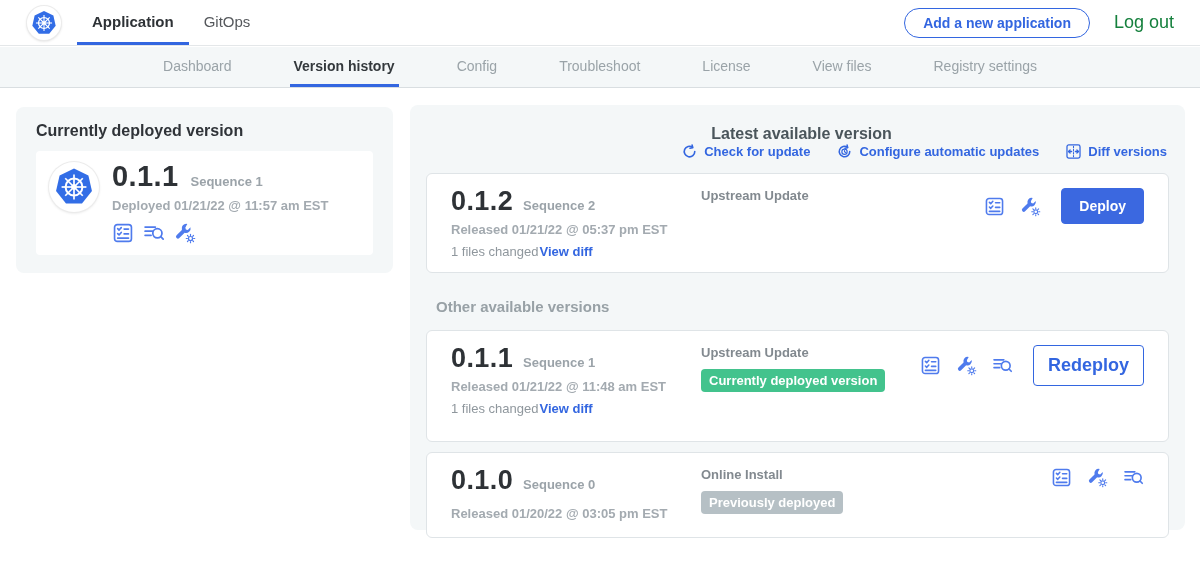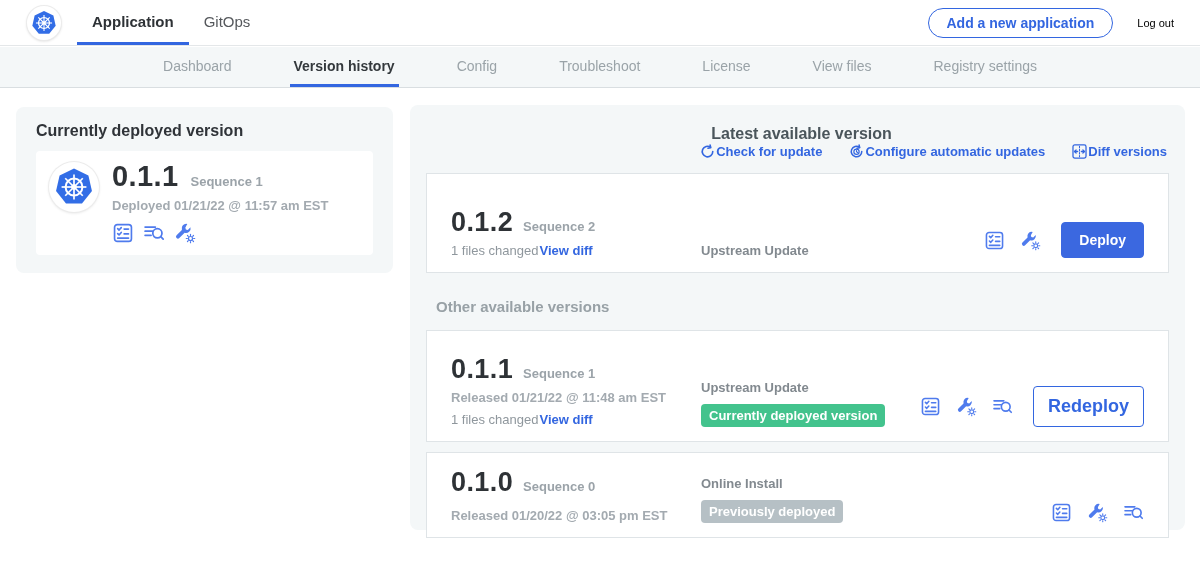--- a/index.html
+++ b/index.html
@@ -16,21 +16,21 @@
     box-shadow:0 0 0 1px #ebebeb, 0 1px 3px rgba(0,0,0,.18);
     display:flex; align-items:center; justify-content:center; margin:6px 0 0 27px; flex:none; }
   .header-tabs { display:flex; margin-left:16px; }
   .header-tab { display:flex; align-items:center; padding:0 15px; font-size:15px;
     color:#55585c; cursor:pointer; border-bottom:3px solid transparent; }
   .header-tab.active { color:#2e3236; font-weight:700; border-bottom-color:#3366e0; }
   .header-right { margin-left:auto; display:flex; align-items:center; gap:24px; padding-right:26px; }
   .add-app-btn { border:1px solid #3366e0; color:#3366e0; font-weight:700; font-size:14px;
     height:30px; padding:0 18px; border-radius:16px; background:#fff; cursor:pointer;
     font-family:"Liberation Sans", sans-serif; }
-  .logout { font-size:11px; color:#000000; cursor:pointer; }
+  .logout { font-size:18px; color:#15803d; cursor:pointer; }
 
   
   .subnav { position:absolute; top:47px; left:0; right:0; height:41px; background:#f4f7f8;
     border-bottom:1px solid #d9dee1; display:flex; justify-content:center; gap:54px; }
   .subnav-tab { display:flex; align-items:center; font-size:14px; color:#9aa3a8;
     border-bottom:3px solid transparent; padding:0 4px; cursor:pointer; }
   .subnav-tab.active { color:#33383c; font-weight:700; border-bottom-color:#3366e0; }
 
   
   .current-card { position:absolute; left:16px; top:107px; width:377px; height:166px;
@@ -50,26 +50,26 @@
   .ic-22 { width:22px; height:22px; }
   .ic-21 { width:21px; height:21px; }
   .ic-17 { width:17px; height:17px; }
 
   
   .right-panel { position:absolute; left:410px; top:105px; width:775px; height:425px;
     background:#f4f7f8; border-radius:8px; padding:16px; }
   .panel-header { display:flex; align-items:center; margin:4px 2px 13px 10px;flex-direction:column; }
   .panel-title { font-size:16px; font-weight:600; color:#4a555b; }
   .panel-actions { margin-left:auto; display:flex; gap:26px; align-items:center; }
-  .action-link { display:flex; align-items:center; color:#3366e0;
+  .action-link { display:flex; align-items:center; gap:6px; color:#3366e0;
     font-size:13px; font-weight:700; cursor:pointer; }
   .action-link .icon { color:#3366e0; }
 
-  .version-row { background:#fff; border:1px solid #dfe4e7; border-radius:0;
-    display:flex; align-items:flex-end; padding:14px 24px; width:100%; }
+  .version-row { background:#fff; border:1px solid #dfe4e7; border-radius:6px;
+    display:flex; align-items:flex-start; padding:14px 24px; width:100%; }
   .row-1 { height:100px; }
   .row-2 { height:112px; margin-bottom:10px; }
   .row-3 { height:86px; }
   .other-title { font-size:15px; color:#98a1a6; font-weight:600; margin:25px 2px 15px 10px; }
 
   .row-left { width:250px; flex:none; }
   .row-version-line { display:flex; align-items:baseline; gap:10px; }
   .row-version { font-size:27px; font-weight:800; color:#2e3236; letter-spacing:.4px; line-height:1; }
   .released { font-size:13px; color:#a3aab0; font-weight:600; margin-top:7px; }
   .released.gap-lg { margin-top:12px; }
@@ -233,20 +233,21 @@
       </span>
     </div>
   </div>
 
   <div class="version-row row-1">
     <div class="row-left">
       <div class="row-version-line">
         <span class="row-version">0.1.2</span>
         <span class="seq">Sequence 2</span>
       </div>
+      <div class="released">Released 01/21/22 @ 05:37 pm EST</div>
       <div class="files-line">
         <span>1 files changed</span>
         <span class="view-diff">View diff</span>
       </div>
     </div>
     <div class="row-mid">
       <div class="source-label">Upstream Update</div>
     </div>
     <div class="row-right">
       <svg class="icon ic-21" viewBox="0 0 24 24">

